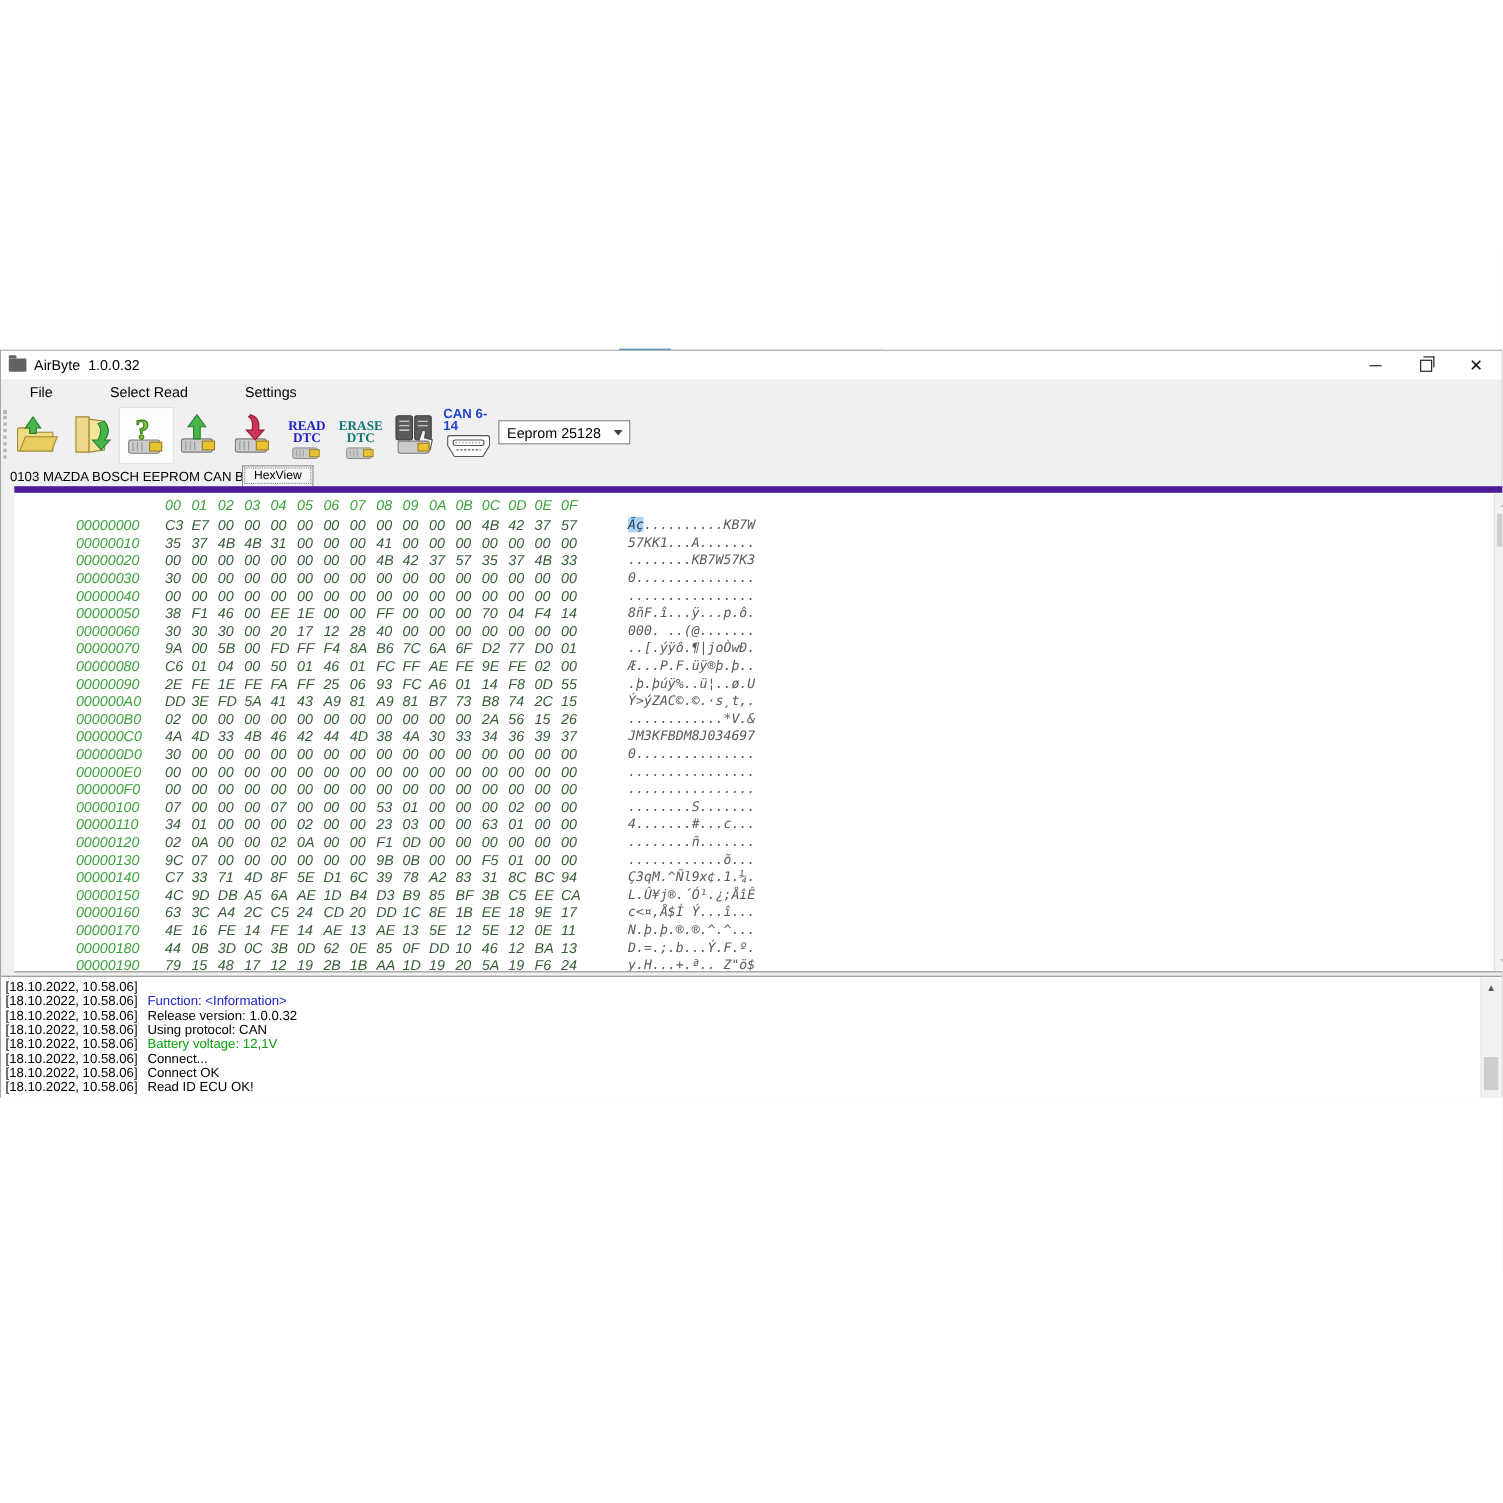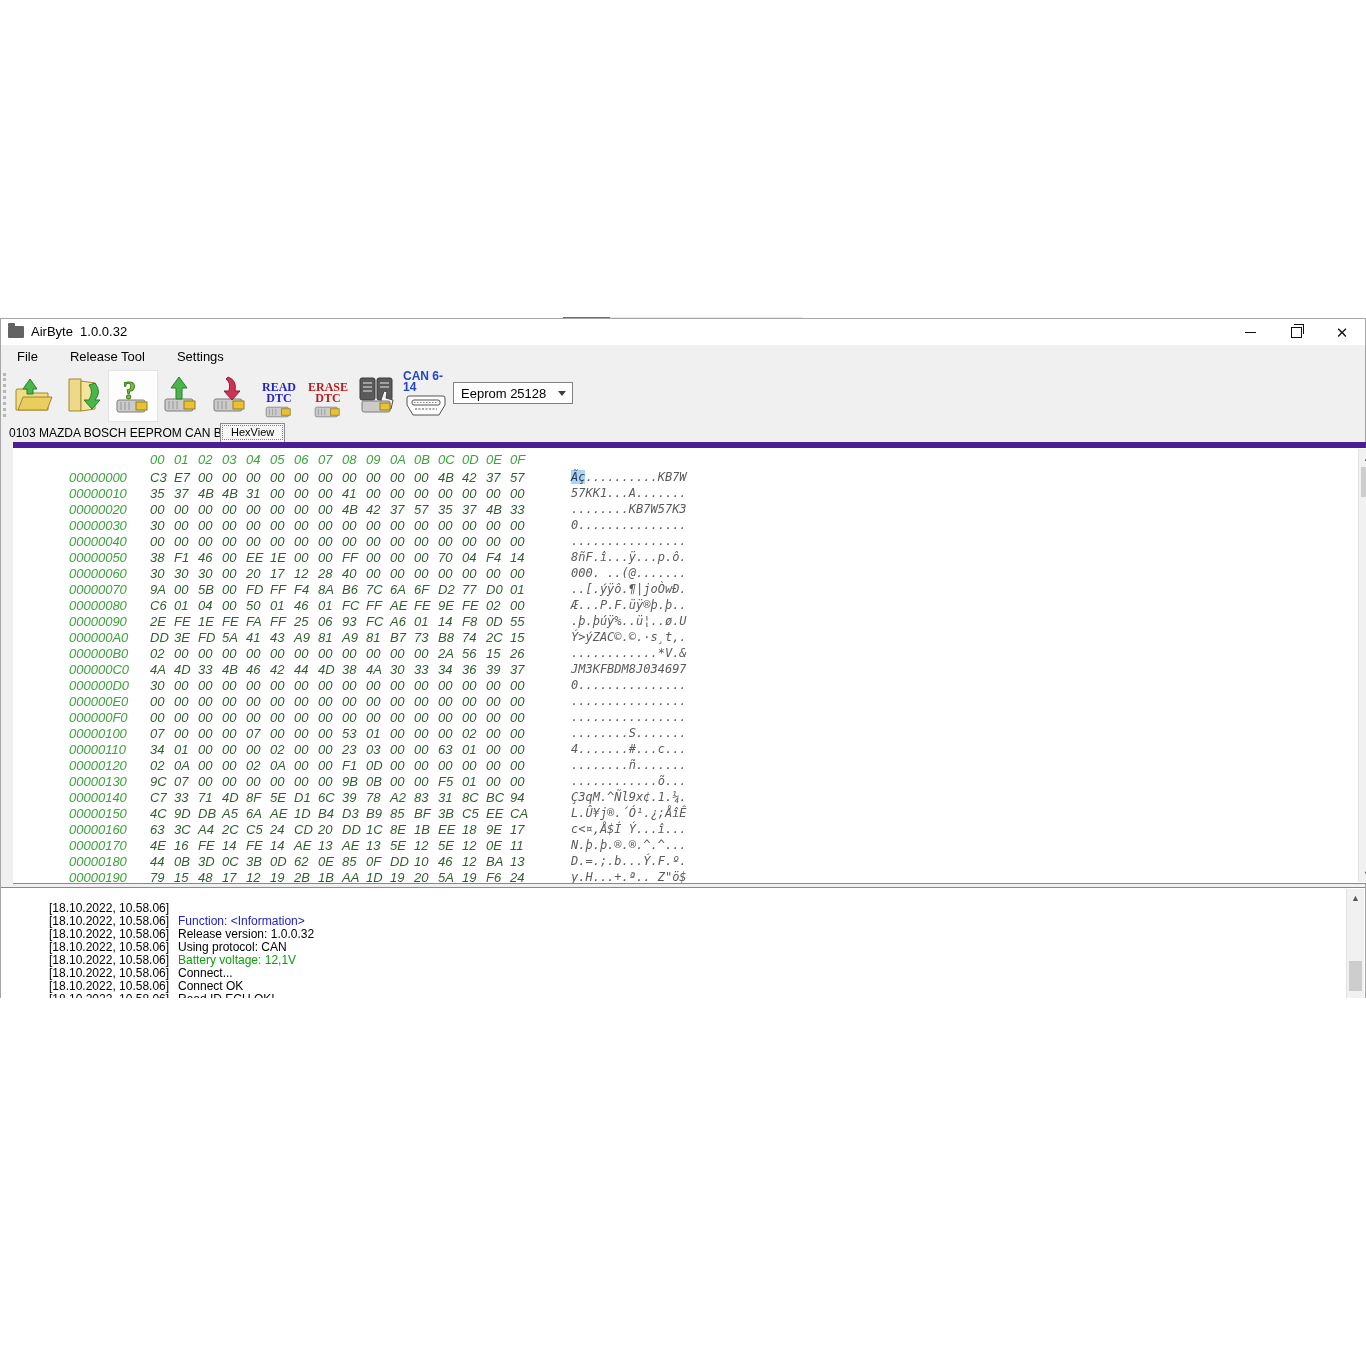--- a/index.html
+++ b/index.html
@@ -17,30 +17,30 @@
   .app-icon:before{content:"";position:absolute;left:0;top:-3px;width:7px;height:3px;background:#636363;border-radius:1px 1px 0 0;}
   .title-text{position:absolute;left:30px;top:5px;font-size:13px;white-space:pre;}
   .winbtns{position:absolute;right:0;top:0;height:26px;display:flex;}
   .winbtn{width:46px;height:26px;display:flex;align-items:center;justify-content:center;font-size:13px;color:#111;}
   .btn-min .g{display:block;width:11px;height:1px;background:#111;}
   .btn-max .g{display:block;width:9px;height:9px;border:1px solid #111;position:relative;background:#fff;}
   .btn-max .g:before{content:"";position:absolute;left:2px;top:-4px;width:9px;height:9px;border:1px solid #111;border-bottom:none;border-left:none;}
   .btn-close .g{font-size:15px;line-height:15px;}
   
   .menubar{position:absolute;left:0;top:26px;width:100%;height:22px;background:#f0f0f0;display:flex;align-items:center;}
-  .menuitem{padding:2px 16px;font-size:13px;}
+  .menuitem{padding:2px 26px;font-size:13px;}
   
   .toolbar{position:absolute;left:0;top:48px;width:100%;height:56px;background:#f0f0f0;}
   .grip{position:absolute;left:2px;top:6px;height:44px;width:3px;border-left:3px dotted #b5b5b5;}
   .tbtn{position:absolute;top:3px;width:48px;height:50px;display:flex;flex-direction:column;align-items:center;justify-content:center;}
   .tbtn.sel{background:#fdfdfd;border:1px solid #e3e3e3;}
   .tbtn svg{display:block;}
   .dtc-label{font-family:"Liberation Serif",serif;font-weight:bold;font-size:12px;line-height:11px;text-align:center;margin-top:12px;}
   .dtc-blue{color:#2222c8;}
-  .dtc-red{color:#b91c1c;}
+  .dtc-red{color:#0f766e;}
   .can-label{font-size:12px;font-weight:bold;color:#2244cc;line-height:11px;}
   .combo{position:absolute;left:452px;top:15px;width:120px;height:22px;background:#fff;border:1px solid #808080;
          font-size:13px;display:flex;align-items:center;padding-left:7px;box-sizing:border-box;}
   .combo .arr{position:absolute;right:6px;top:8px;width:0;height:0;border-left:4px solid transparent;border-right:4px solid transparent;border-top:5px solid #404040;}
   
   .tabbar{position:absolute;left:0;top:104px;width:100%;height:19px;background:#f0f0f0;}
   .tab-header{position:absolute;left:8px;top:3px;font-size:12px;}
   .hextab{position:absolute;left:219px;top:0;height:18px;padding:0 10px;background:#f6f6f6;
           border:1px solid #8a8a8a;border-bottom:none;font-size:11px;line-height:17px;
           outline:1px dotted #808080;outline-offset:-3px;}
@@ -97,21 +97,21 @@
             <span class="g"></span>
           </div>
         <div class="winbtn btn-close">
             <span class="g">✕</span>
           </div>
       </div>
     </div>
 
     <div class="menubar">
       <span class="menuitem">File</span>
-      <span class="menuitem">Release Tool</span>
+      <span class="menuitem">Select Read</span>
       <span class="menuitem">Settings</span>
     </div>
 
     <div class="toolbar">
       <span class="grip"></span>
 
       <div class="tbtn" style="left:8px;">
         <svg width="44" height="44" viewBox="0 0 44 44">
           <path d="M5 17 L5 37 L37 37 L37 20 L19 20 L15 16 L6 16 Z" fill="#f0dc82" stroke="#a08830"></path>
           <path d="M7 37 L12 24 L41 24 L36 37 Z" fill="#e9cd5f" stroke="#a08830"></path>
@@ -753,21 +753,21 @@
           </div>
         </div>
       <div class="vsb">
         <span class="up">▲</span>
         <span class="thumb" style="top:18px;height:30px;"></span>
         <span class="dn">▼</span>
       </div>
     </div>
 
     <div class="logpanel">
-      <div style="padding:14px 0 0 4px;margin-left:44px;">
+      <div style="padding:3px 0 0 4px;">
           <div class="logline"><span class="ts">[18.10.2022, 10.58.06]</span><span class="msg black"></span></div>
           <div class="logline"><span class="ts">[18.10.2022, 10.58.06]</span><span class="msg blue">Function: &lt;Information&gt;</span></div>
           <div class="logline"><span class="ts">[18.10.2022, 10.58.06]</span><span class="msg black">Release version: 1.0.0.32</span></div>
           <div class="logline"><span class="ts">[18.10.2022, 10.58.06]</span><span class="msg black">Using protocol: CAN</span></div>
           <div class="logline"><span class="ts">[18.10.2022, 10.58.06]</span><span class="msg green">Battery voltage: 12,1V</span></div>
           <div class="logline"><span class="ts">[18.10.2022, 10.58.06]</span><span class="msg black">Connect...</span></div>
           <div class="logline"><span class="ts">[18.10.2022, 10.58.06]</span><span class="msg black">Connect OK</span></div>
           <div class="logline"><span class="ts">[18.10.2022, 10.58.06]</span><span class="msg black">Read ID ECU OK!</span></div>
         </div>
       <div class="vsb">

